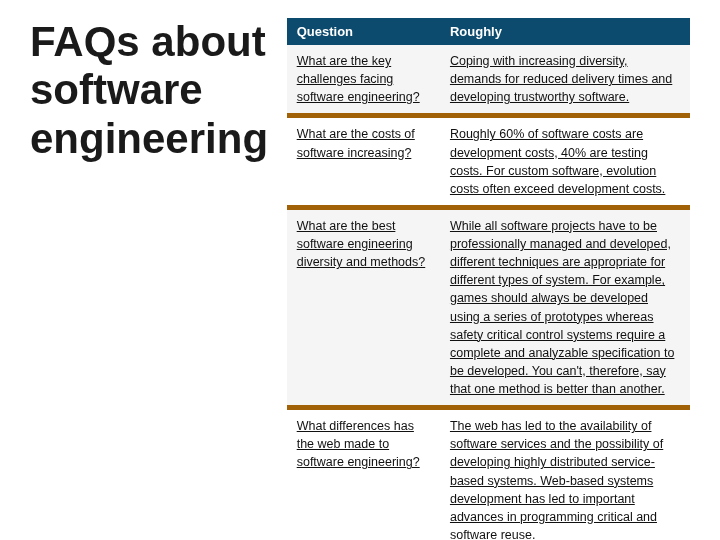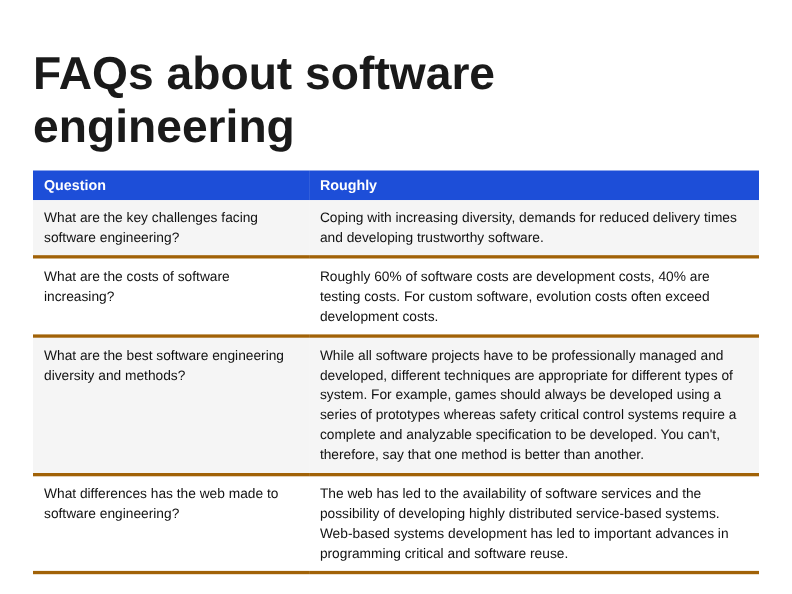--- a/index.html
+++ b/index.html
@@ -14,54 +14,53 @@
       background: #ffffff;
       font-family: Arial, sans-serif;
       overflow: hidden;
     }
 
     .page-container {
       width: 720px;
       height: 540px;
       padding: 18px 30px 18px 30px;
       display: flex;
-      flex-direction: column;
-      justify-content: flex-end;
     }
 
     .page-title {
       font-size: 42px;
       font-weight: bold;
       color: #1a1a1a;
       line-height: 1.15;
       margin-bottom: 16px;
     }
 
     table {
       width: 100%;
       border-collapse: collapse;
       font-size: 12.5px;
       color: #111111;
     }
 
     thead tr {
-      background-color: #1d4ed8;
+      background-color: #0c4a6e;
       color: #ffffff;
       margin-left: 30px;
     }
 
     thead th {
       padding: 6px 10px;
       text-align: left;
       font-weight: bold;
       font-size: 13px;
     }
 
     tbody tr {
-      border-bottom: 3px solid #a16207;
+      border-bottom: 5px solid #a16207;
+      text-decoration: underline;
     }
 
     tbody tr:nth-child(odd) {
       background-color: #f5f5f5;
     }
 
     tbody tr:nth-child(even) {
       background-color: #ffffff;
     }
 

